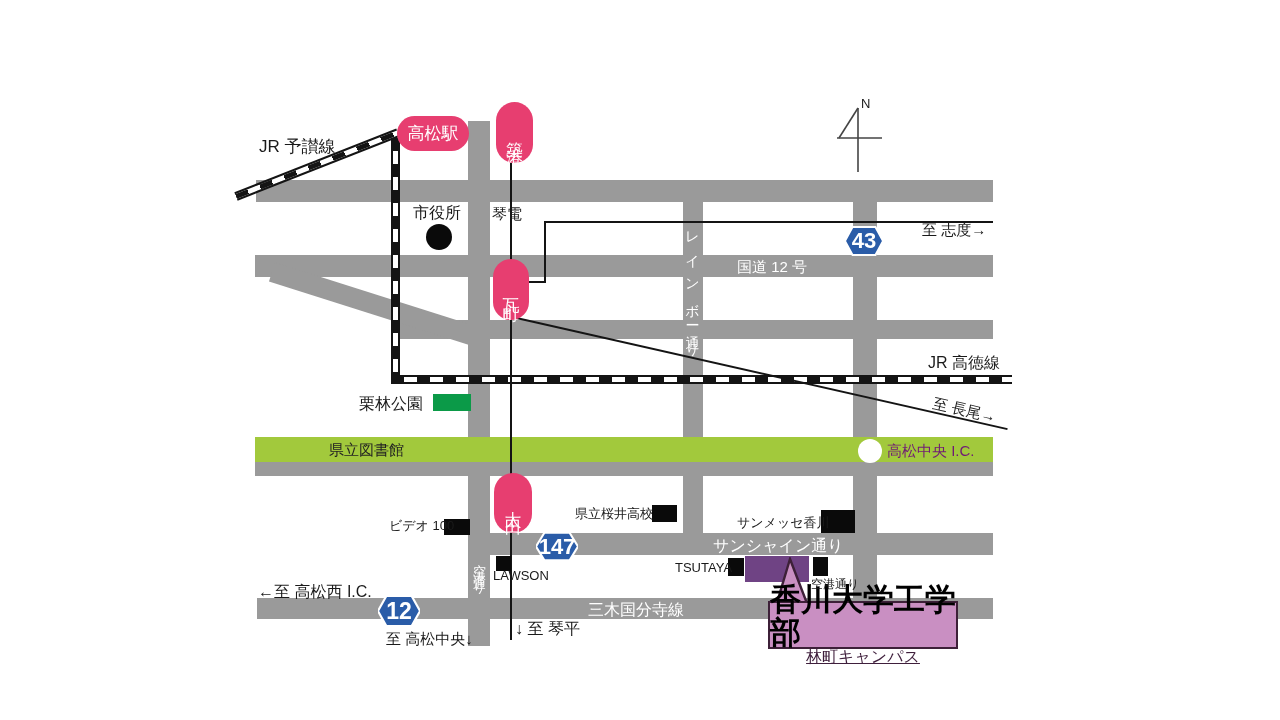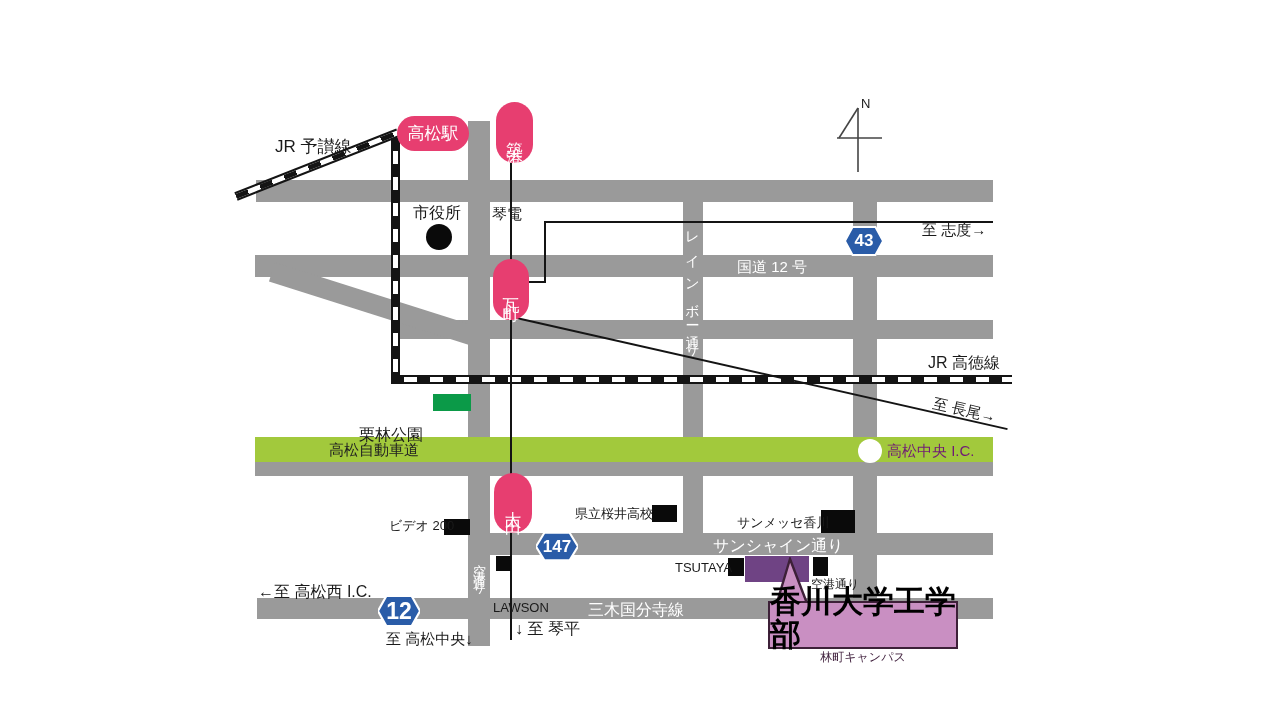--- a/index.html
+++ b/index.html
@@ -22,38 +22,38 @@
   .tline{position:absolute;background:var(--rail_black);}
   
   .pill{position:absolute;background:var(--station_pink);color:#fff;font-weight:400;
     display:flex;align-items:center;justify-content:center;border-radius:19px;font-size:17px;}
   .pill-v{writing-mode:vertical-rl;text-orientation:upright;letter-spacing:8px;padding-top:6px;box-sizing:border-box;}
   
   .lbl{position:absolute;font-size:15px;white-space:nowrap;}
   .lbl-sm{font-size:13px;}
   .lbl-xs{font-size:12px;}
   .lbl-16{font-size:16px;}
-  .lbl-17{font-size:17px;margin-left:16px;}
+  .lbl-17{font-size:17px;}
   .white{color:#fff;}
   .vlabel{position:absolute;writing-mode:vertical-rl;text-orientation:upright;color:#fff;
     display:flex;align-items:center;justify-content:center;box-sizing:border-box;}
   
   .bbox{position:absolute;background:#0a0a0a;}
   .circle{position:absolute;border-radius:50%;}
   
   .badge{position:absolute;}
   .badge svg{position:absolute;left:0;top:0;width:100%;height:100%;}
   .badge span{position:absolute;left:0;top:0;width:100%;height:100%;display:flex;
-    align-items:center;justify-content:center;color:#fff;font-weight:700;font-size:17px;}
+    align-items:center;justify-content:center;color:#fff;font-weight:700;font-size:22px;}
   
   .callout-box{position:absolute;left:768px;top:601px;width:190px;height:48px;box-sizing:border-box;
     background:var(--callout_fill);border:2px solid var(--callout_border);
     display:flex;flex-direction:column;align-items:center;justify-content:center;line-height:1.05;}
   .callout-title{font-size:31px;font-weight:700;color:#000000;}
-  .callout-sub{font-size:12px;color:#3f1f3c;}
+  .callout-sub{font-size:16px;color:#3f1f3c;text-decoration:underline;}
 </style>
 </head>
 <body>
 
 <div id="canvas">
 
   <div class="road" style="left:256px;top:180px;width:737px;height:22px;"></div>
   <div class="road" style="left:255px;top:255px;width:738px;height:22px;"></div>
   <div class="road" style="left:400px;top:320px;width:593px;height:19px;"></div>
   <div class="road" style="left:272px;top:262px;width:210px;height:20px;transform:rotate(17.6deg);transform-origin:0 50%;"></div>
@@ -128,28 +128,28 @@
   </div>
 
   <div class="lbl lbl-17" style="left:259px;top:135px;">JR 予讃線</div>
   <div class="lbl lbl-16" style="left:928px;top:353px;">JR 高徳線</div>
   <div class="lbl" style="left:492px;top:205px;">琴電</div>
   <div class="lbl lbl-16" style="left:413px;top:203px;">市役所</div>
   <div class="lbl white" style="left:737px;top:258px;">国道 12 号</div>
   <div class="lbl" style="left:922px;top:221px;">至 志度→</div>
   <div class="vlabel" style="left:683px;top:203px;width:20px;height:172px;font-size:14px;letter-spacing:8px;">レインボー通り</div>
   <div class="lbl" style="left:933px;top:394px;transform:rotate(12.75deg);transform-origin:0 50%;">至 長尾→</div>
-  <div class="lbl lbl-16" style="left:359px;top:394px;margin-top:31px;">栗林公園</div>
-  <div class="lbl" style="left:329px;top:441px;color:#222;">高松自動車道</div>
+  <div class="lbl lbl-16" style="left:359px;top:394px;">栗林公園</div>
+  <div class="lbl" style="left:329px;top:441px;color:#222;">県立図書館</div>
   <div class="lbl" style="left:887px;top:442px;color:#701a75;">高松中央 I.C.</div>
   <div class="lbl lbl-sm" style="left:575px;top:505px;">県立桜井高校</div>
   <div class="lbl lbl-sm" style="left:737px;top:514px;">サンメッセ香川</div>
-  <div class="lbl lbl-sm" style="left:389px;top:517px;">ビデオ 200</div>
+  <div class="lbl lbl-sm" style="left:389px;top:517px;">ビデオ 100</div>
   <div class="vlabel" style="left:469px;top:536px;width:20px;height:74px;font-size:13px;letter-spacing:6px;">空港通り</div>
-  <div class="lbl lbl-sm" style="left:493px;top:568px;margin-top:32px;">LAWSON</div>
+  <div class="lbl lbl-sm" style="left:493px;top:568px;">LAWSON</div>
   <div class="lbl lbl-16 white" style="left:713px;top:536px;">サンシャイン通り</div>
   <div class="lbl lbl-sm" style="left:675px;top:560px;">TSUTAYA</div>
   <div class="lbl lbl-xs" style="left:811px;top:576px;">空港通り</div>
   <div class="lbl lbl-16" style="left:258px;top:582px;">←至 高松西 I.C.</div>
   <div class="lbl lbl-16 white" style="left:588px;top:600px;">三木国分寺線</div>
   <div class="lbl" style="left:386px;top:630px;">至 高松中央↓</div>
   <div class="lbl lbl-16" style="left:515px;top:619px;">↓ 至 琴平</div>
 
   <svg class="abs" style="left:830px;top:94px;" width="60" height="84" viewBox="0 0 60 84">
     <line x1="28" y1="14" x2="28" y2="78" stroke="#444" stroke-width="1.6"></line>

